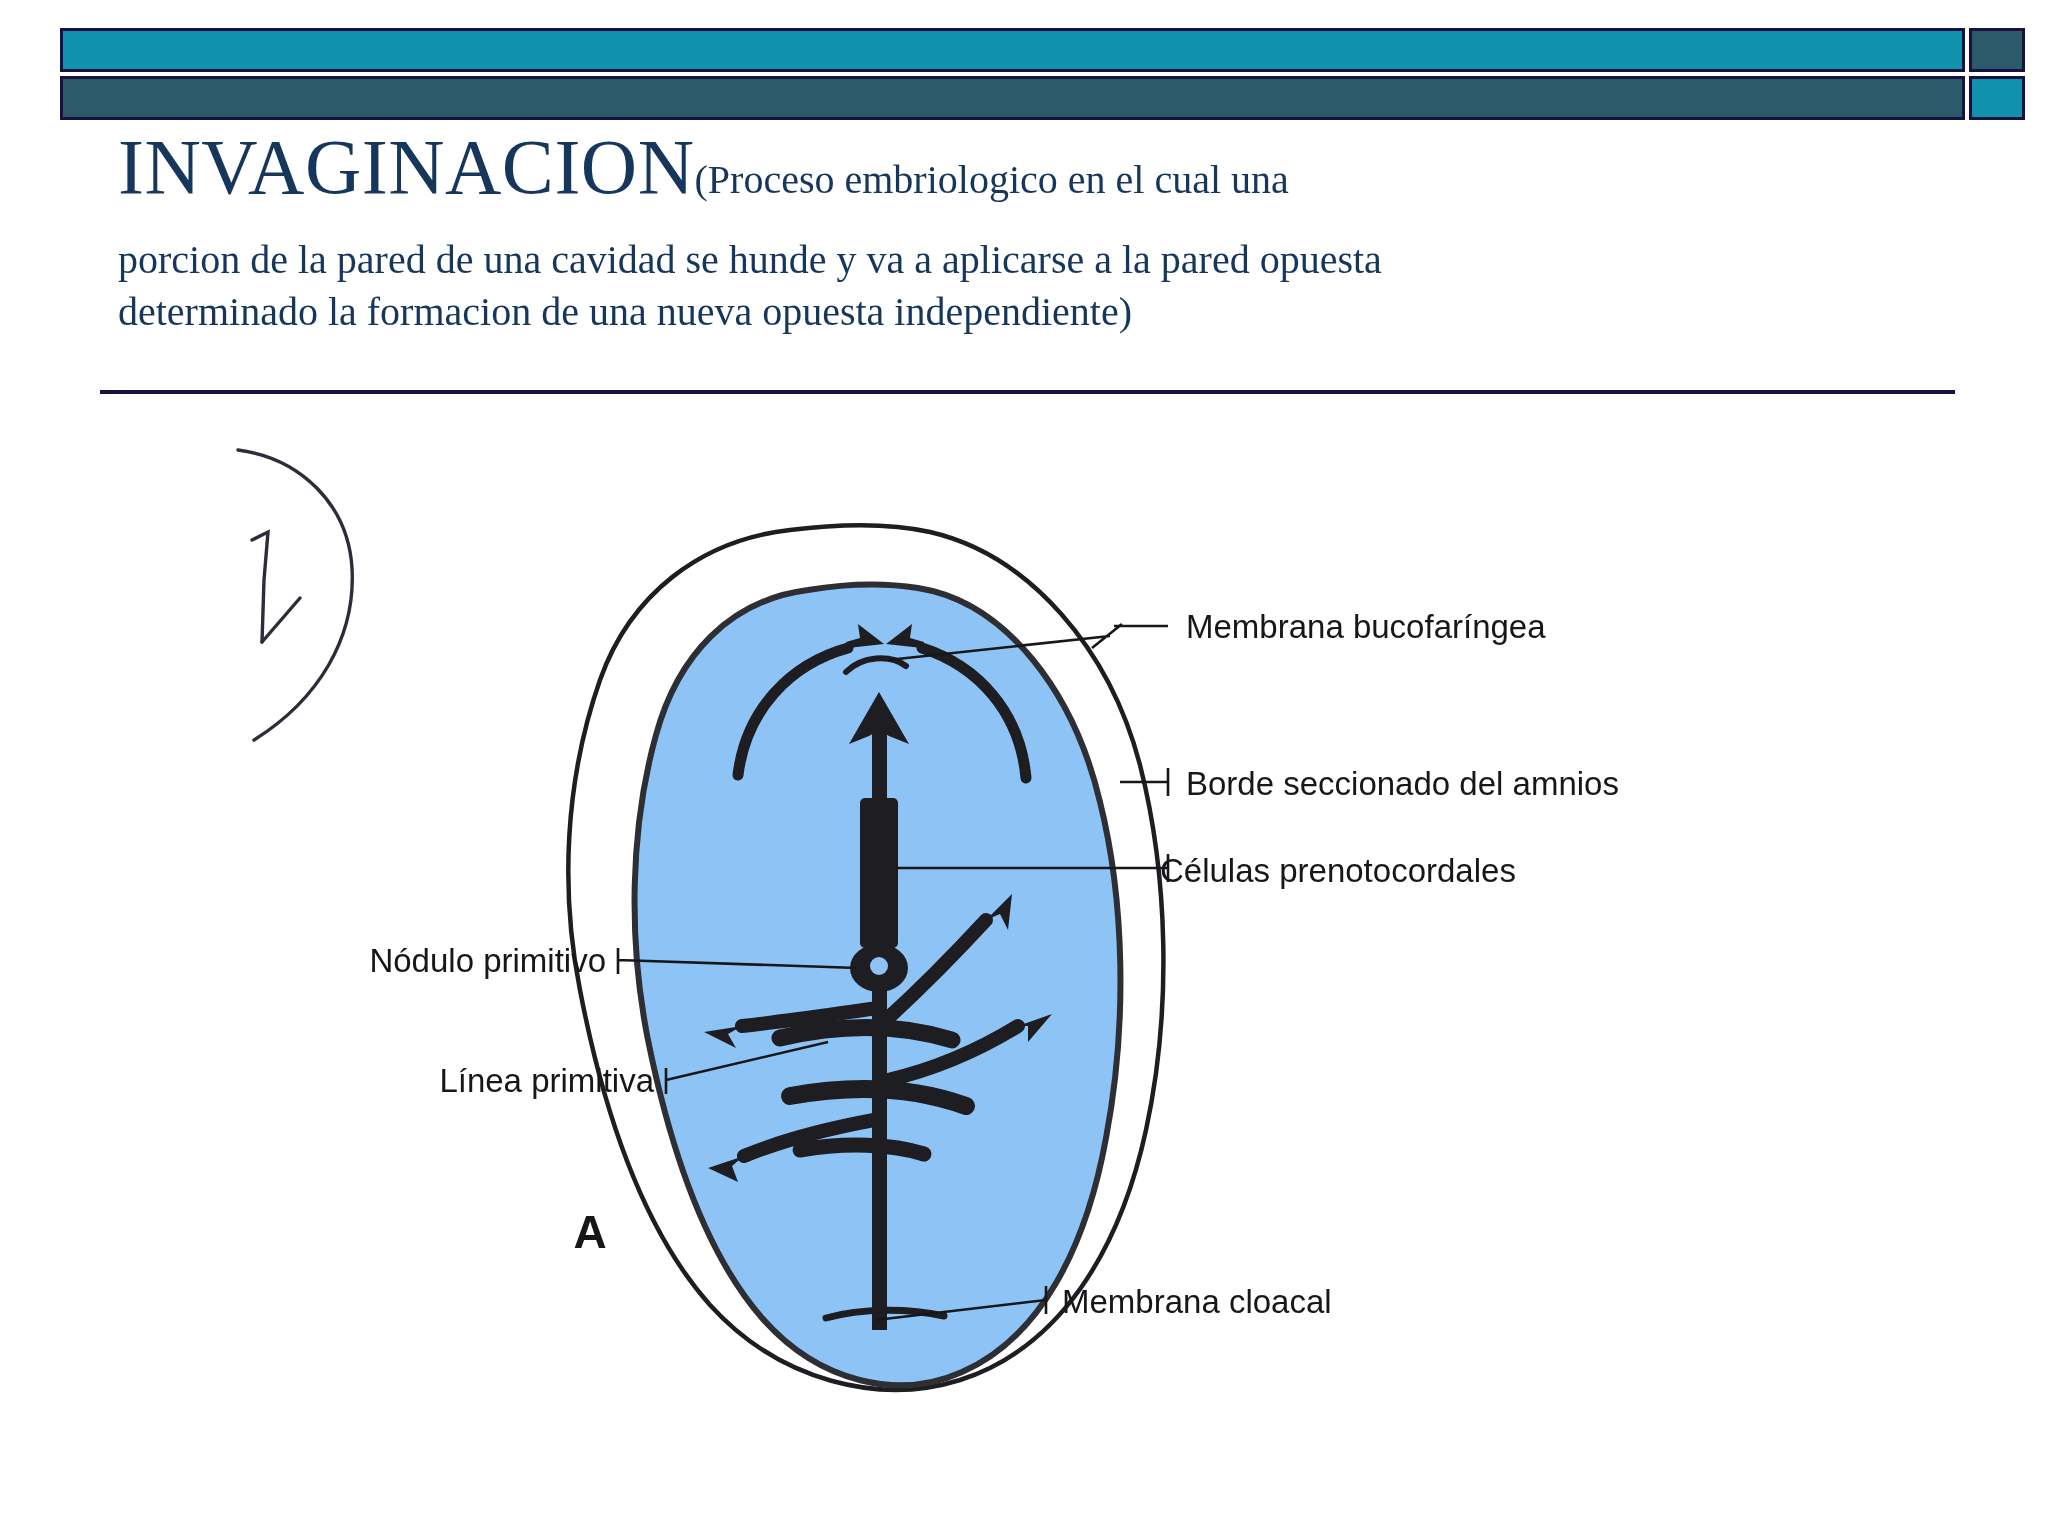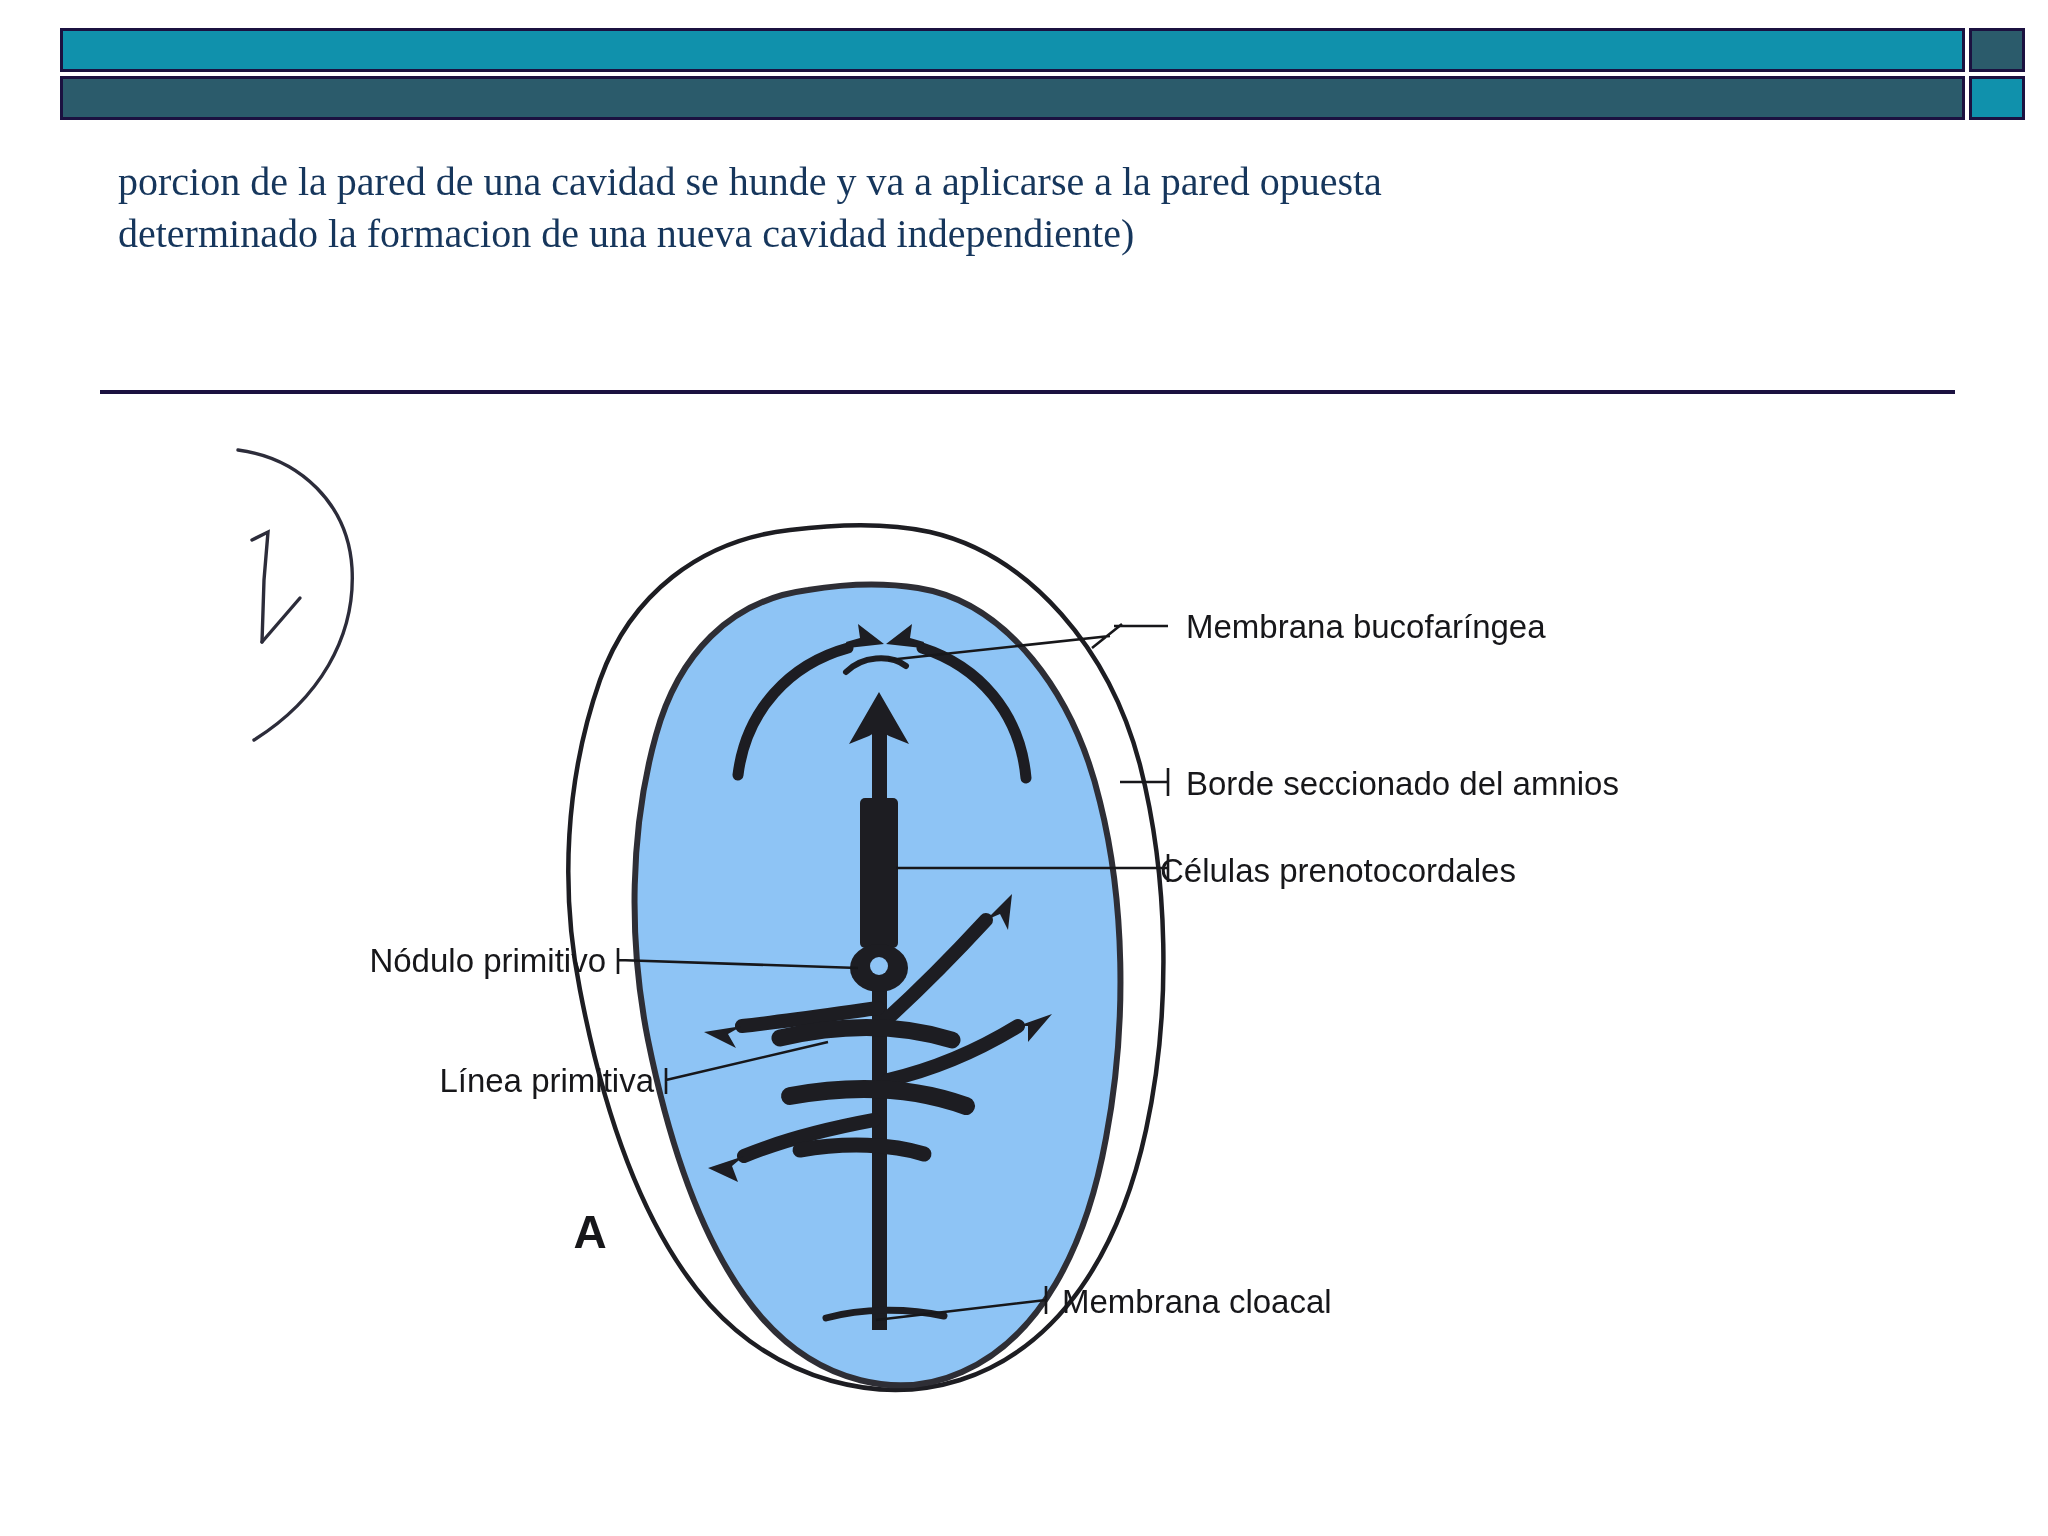--- a/index.html
+++ b/index.html
@@ -115,22 +115,25 @@
     <div class="banner-main c-teal"></div>
     <div class="banner-cap c-slate"></div>
   </div>
   <div class="banner-row row-bottom">
     <div class="banner-main c-slate"></div>
     <div class="banner-cap c-teal"></div>
   </div>
 </div>
 
 <div id="title-block">
+  <div id="title-line-1">
+    <span class="title-main">INVAGINACION</span><span class="title-paren">(Proceso embriologico en el cual una</span>
+  </div>
   <div class="desc-line" id="desc-line-2">porcion de la pared de una cavidad se hunde y va a aplicarse a la pared opuesta</div>
-  <div class="desc-line" id="desc-line-3">determinado la formacion de una nueva cavidad independiente)</div>
+  <div class="desc-line" id="desc-line-3">determinado la formacion de una nueva opuesta independiente)</div>
 </div>
 
 <div id="title-rule"></div>
 
 <div id="figure-area">
 <svg id="figure-svg" width="2048" height="1080" viewBox="0 0 2048 1080">
 
   <g>
     <path class="handmark" d="M 238 30 C 300 38 348 84 352 148 C 356 218 318 280 254 320"></path>
     <path class="handmark" d="M 252 120 L 268 112 L 264 160 L 262 222"></path>

